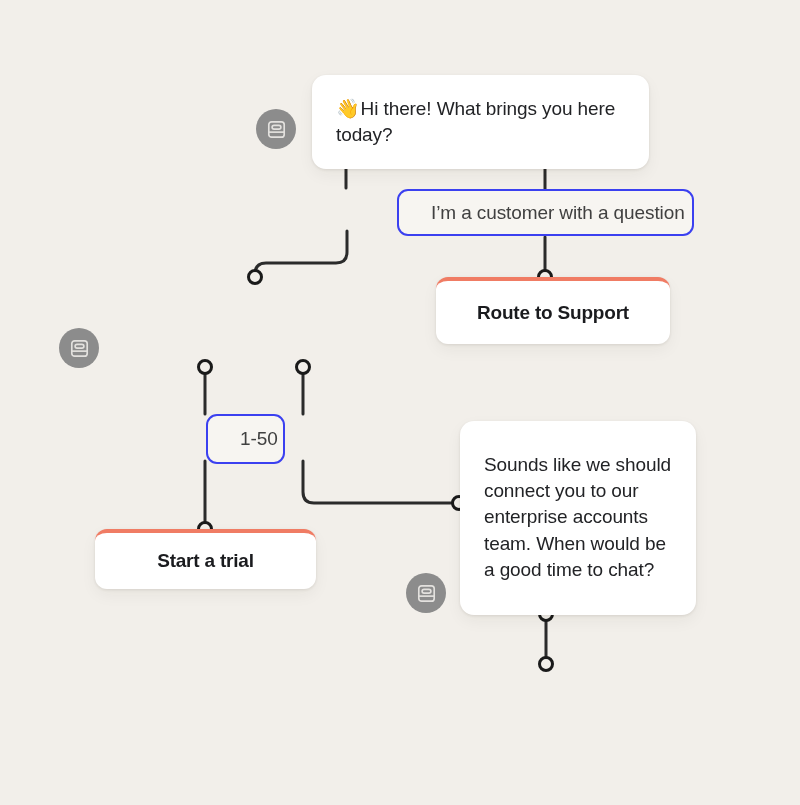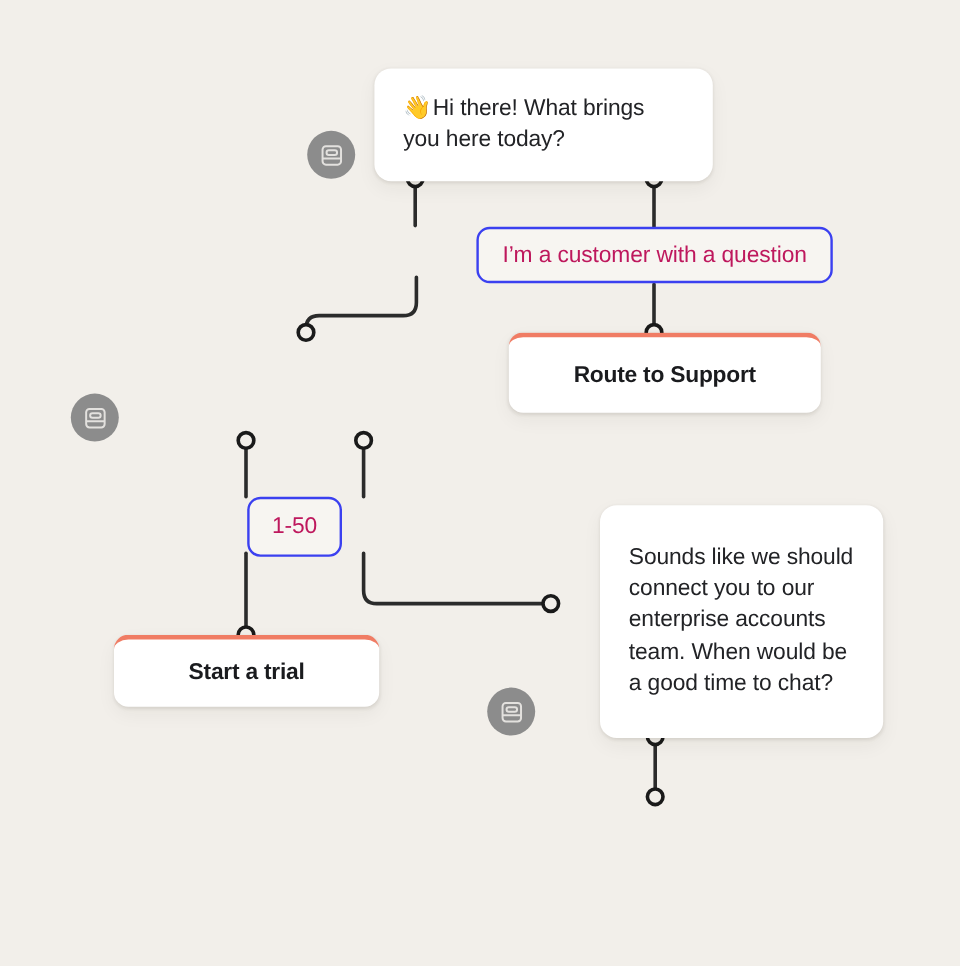--- a/index.html
+++ b/index.html
@@ -78,28 +78,29 @@
     letter-spacing: -0.1px;
     display: flex;
     align-items: center;
     justify-content: center;
     box-shadow: 0 1px 2px rgba(40,30,20,0.10);
   }
 
   
   .chip-outline {
     background: #F7F5F1;
-    color: #be185d;
+    color: #404040;
     border: 2.5px solid #3B40F0;
     border-radius: 11px;
     font-size: 19px;
     letter-spacing: -0.1px;
     display: flex;
     align-items: center;
-    justify-content: center;
+    justify-content: flex-start;
+    padding-left: 32px;
   }
 
   
   .action-card {
     background: #FFFFFF;
     border-radius: 12px;
     border-top: 4px solid #F07C64;
     box-shadow: 0 1px 3px rgba(40,30,20,0.10), 0 6px 16px rgba(40,30,20,0.05);
     color: #1A1B1E;
     font-size: 19px;
@@ -152,38 +153,38 @@
     <circle class="port" cx="205" cy="529" r="6.5"></circle>
 
     <path class="wire" d="M303,461 L303,492 Q303,503 314,503 L458,503"></path>
     <circle class="port" cx="459" cy="503" r="6.5"></circle>
 
     <path class="wire" d="M546,615 L546,664"></path>
     <circle class="port" cx="546" cy="614" r="6.5"></circle>
     <circle class="port" cx="546" cy="664" r="6.5"></circle>
   </svg>
 
-  <div class="node bubble" style="left:312px; top:57px; width:282px; height:94px;">
+  <div class="node bubble" style="left:312px; top:75px; width:337px; height:94px;">
     <div class="txt"><span class="wave">👋</span><span>Hi there! What brings you here today?</span></div>
   </div>
 
   <div class="node badge" style="left:256px; top:109px;">
     <svg width="21" height="21" viewBox="0 0 24 24">
       <rect x="3.2" y="3.2" width="17.6" height="17.6" rx="3.2" fill="none" stroke="#E3E1DE" stroke-width="1.9"></rect>
       <rect x="7" y="7.2" width="10" height="4.4" rx="2.2" fill="none" stroke="#E3E1DE" stroke-width="1.9"></rect>
       <line x1="3.2" y1="15" x2="20.8" y2="15" stroke="#E3E1DE" stroke-width="1.9"></line>
     </svg>
   </div>
 
 
   <div class="node chip-outline" style="left:397px; top:189px; width:297px; height:47px;">
     <span>I’m a customer with a question</span>
   </div>
 
-  <div class="node action-card" style="left:424px; top:277px; width:260px; height:67px;">
+  <div class="node action-card" style="left:436px; top:277px; width:234px; height:67px;">
     <span>Route to Support</span>
   </div>
 
 
   <div class="node badge" style="left:59px; top:328px;">
     <svg width="21" height="21" viewBox="0 0 24 24">
       <rect x="3.2" y="3.2" width="17.6" height="17.6" rx="3.2" fill="none" stroke="#E3E1DE" stroke-width="1.9"></rect>
       <rect x="7" y="7.2" width="10" height="4.4" rx="2.2" fill="none" stroke="#E3E1DE" stroke-width="1.9"></rect>
       <line x1="3.2" y1="15" x2="20.8" y2="15" stroke="#E3E1DE" stroke-width="1.9"></line>
     </svg>
@@ -191,21 +192,21 @@
 
   <div class="node chip-outline" style="left:166px; top:414px; width:79px; height:50px;margin-left:40px;">
     <span>1-50</span>
   </div>
 
 
   <div class="node action-card" style="left:95px; top:529px; width:221px; height:60px;">
     <span>Start a trial</span>
   </div>
 
-  <div class="node bubble" style="left:460px; top:421px; width:236px; height:194px; align-items:flex-start;margin-left:40px;">
+  <div class="node bubble" style="left:460px; top:421px; width:236px; height:194px; align-items:flex-start;">
     <div class="txt" style="padding-top:9px;">Sounds like we should connect you to our enterprise accounts team. When would be a good time to chat?</div>
   </div>
 
   <div class="node badge" style="left:406px; top:573px;">
     <svg width="21" height="21" viewBox="0 0 24 24">
       <rect x="3.2" y="3.2" width="17.6" height="17.6" rx="3.2" fill="none" stroke="#E3E1DE" stroke-width="1.9"></rect>
       <rect x="7" y="7.2" width="10" height="4.4" rx="2.2" fill="none" stroke="#E3E1DE" stroke-width="1.9"></rect>
       <line x1="3.2" y1="15" x2="20.8" y2="15" stroke="#E3E1DE" stroke-width="1.9"></line>
     </svg>
   </div>

